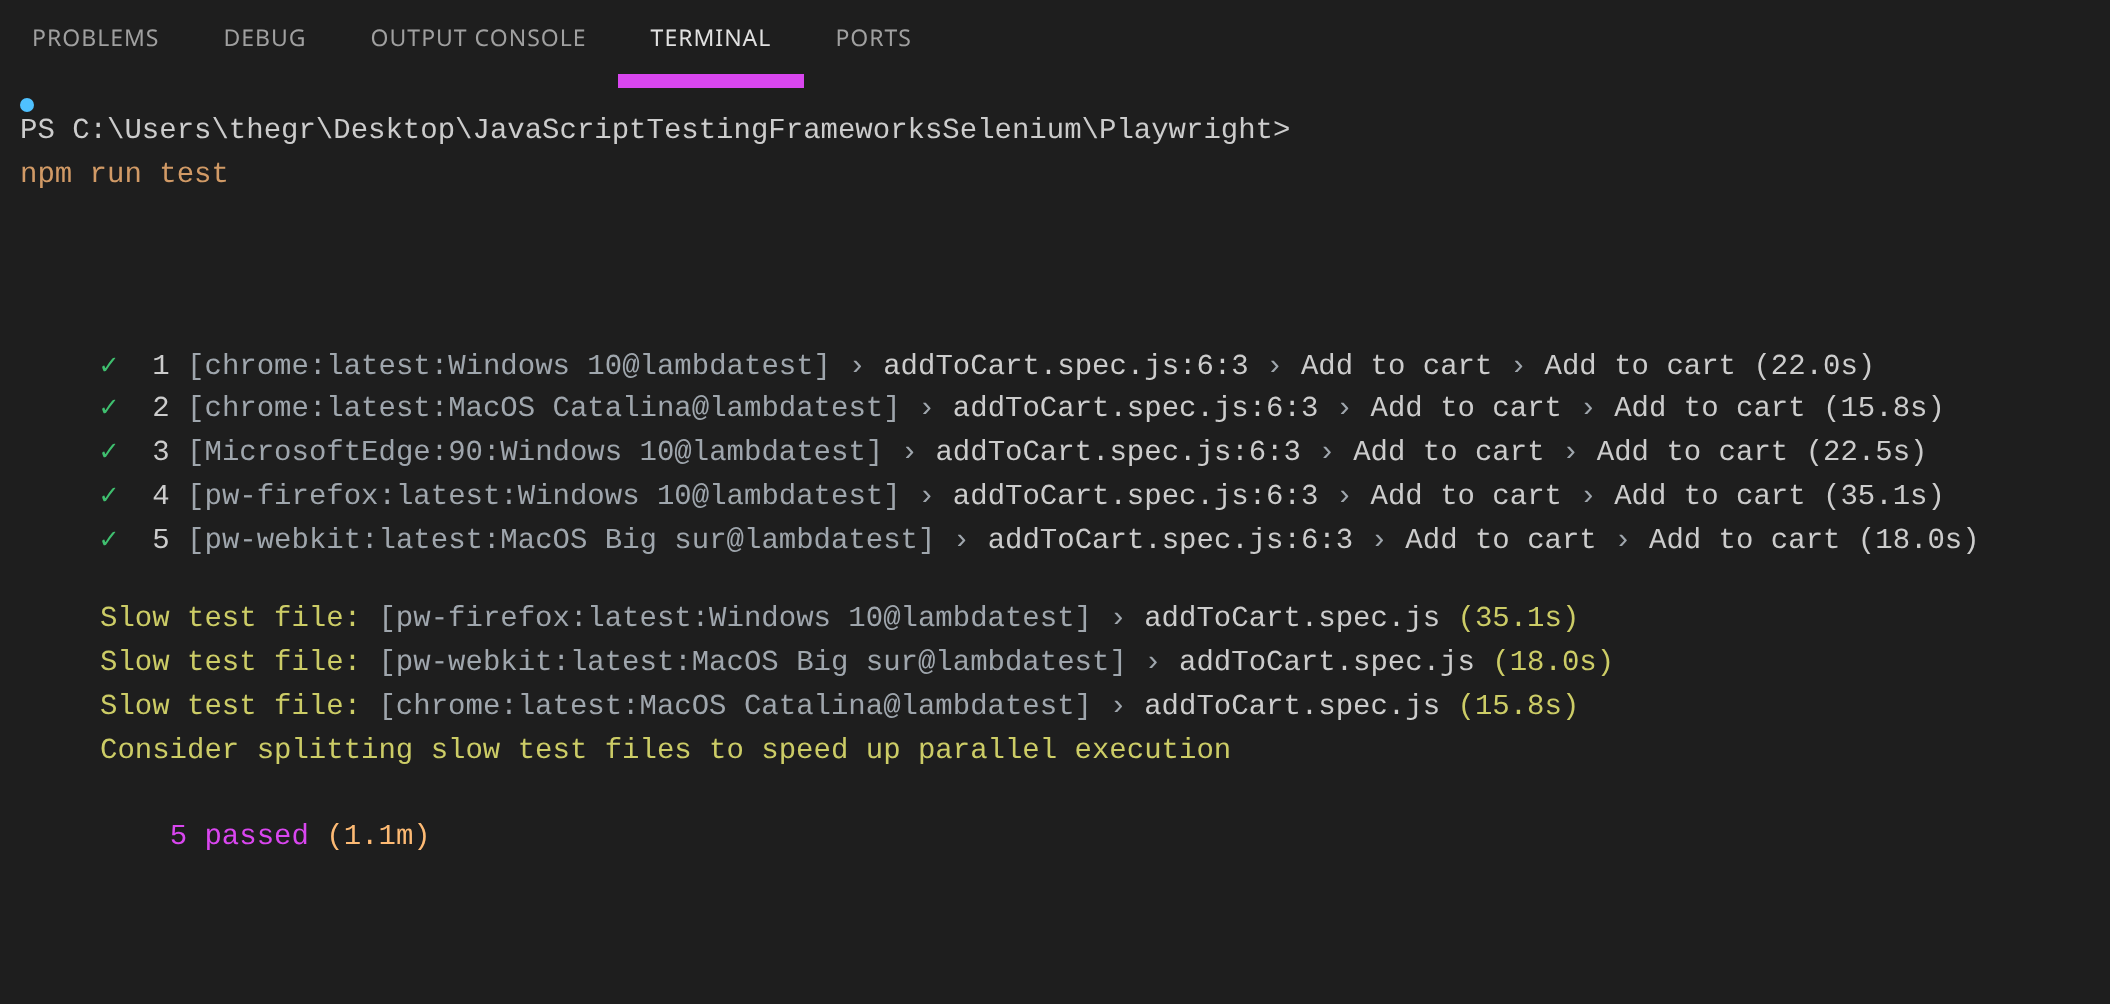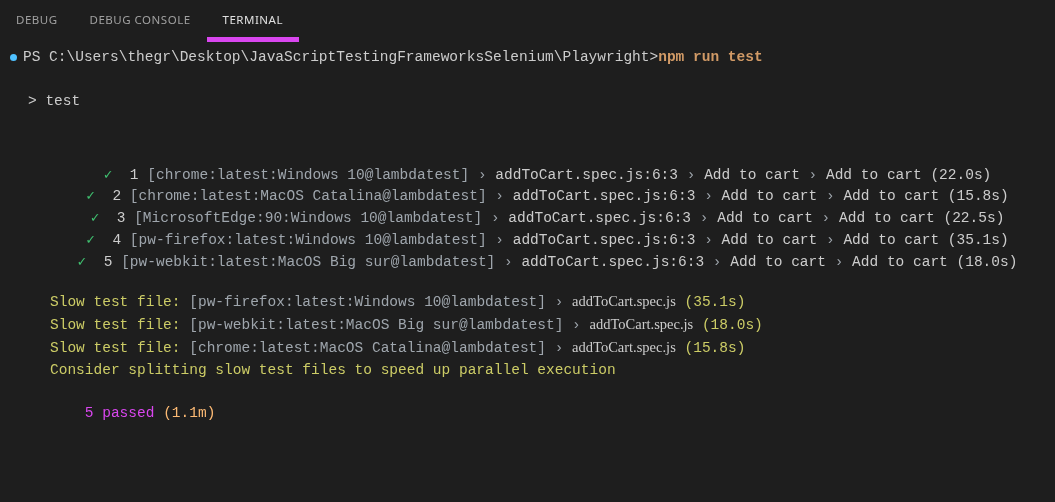--- a/index.html
+++ b/index.html
@@ -23,72 +23,73 @@
       letter-spacing: 0.5px;
     }
     .tab {
       padding: 6px 16px 10px 16px;
       color: #a0a0a0;
       cursor: pointer;
       font-weight: 400;
     }
     .tab.active {
       color: #e0e0e0;
-      border-bottom: 5px solid #d946ef;
+      border-bottom: 7px solid #d946ef;
     }
     .terminal {
       padding: 4px 10px 0 10px;
       line-height: 1.5;
       font-size: 14.5px;
     }
     .line { display: block; white-space: pre; }
-    .prompt-row { display: flex; align-items: center; }
+    .prompt-row { display: flex; align-items: flex-start; flex-direction: column; }
     .bullet {
       width: 7px; height: 7px; border-radius: 50%;
       background: #4fc1ff; margin-right: 6px; flex-shrink: 0;
     }
     .prompt { color: #cccccc; }
-    .cmd { color: #d19a66; font-weight: bold; }
+    .cmd { color: #d19a66; }
     .blank { height: 22px; }
     .check { color: #3fbf6f; }
     .idx { color: #cccccc; }
     .bracket { color: #9fa6ad; }
     .angle { color: #9fa6ad; }
     .path { color: #cccccc; }
     .time { color: #cccccc; }
     .slow-label { color: #cccc66; }
     .slow-time { color: #cccc66; }
-    .slow-path { color: #cccccc; font-family: Liberation Serif, serif; }
+    .slow-path { color: #cccccc; }
     .consider { color: #cccc66; }
     .passed { color: #d946ef; }
     .dim { color: #fdba74; }
     .output-indent { padding-left: 18px; }
-    .test-indent { padding-left: 40px; text-align: center; }
+    .test-indent { padding-left: 40px; }
     .bot-indent { padding-left: 40px; }
   </style>
 </head>
 <body>
 
 <div class="tabs">
+  <div class="tab">PROBLEMS</div>
   <div class="tab">DEBUG</div>
-  <div class="tab">DEBUG CONSOLE</div>
+  <div class="tab">OUTPUT CONSOLE</div>
   <div class="tab active">TERMINAL</div>
+  <div class="tab">PORTS</div>
 </div>
 
 <div class="terminal">
 
   <div class="prompt-row">
     <span class="bullet"></span>
     <span class="prompt">PS C:\Users\thegr\Desktop\JavaScriptTestingFrameworksSelenium\Playwright&gt; </span>
     <span class="cmd">npm run test</span>
   </div>
 
   <div class="blank"></div>
 
-  <div class="line output-indent">&gt; test</div>
 
   <div class="blank"></div>
   <div class="blank" style="height:8px"></div>
 
 
   <div class="blank"></div>
 
   <div id="tests">
       <div class="line test-indent"><span class="check">✓</span>  <span class="idx">1</span> <span class="bracket">[chrome:latest:Windows 10@lambdatest]</span> <span class="angle">›</span> <span class="path">addToCart.spec.js:6:3</span> <span class="angle">›</span> <span class="path">Add to cart</span> <span class="angle">›</span> <span class="path">Add to cart</span> <span class="time">(22.0s)</span></div>
       <div class="line test-indent"><span class="check">✓</span>  <span class="idx">2</span> <span class="bracket">[chrome:latest:MacOS Catalina@lambdatest]</span> <span class="angle">›</span> <span class="path">addToCart.spec.js:6:3</span> <span class="angle">›</span> <span class="path">Add to cart</span> <span class="angle">›</span> <span class="path">Add to cart</span> <span class="time">(15.8s)</span></div>

